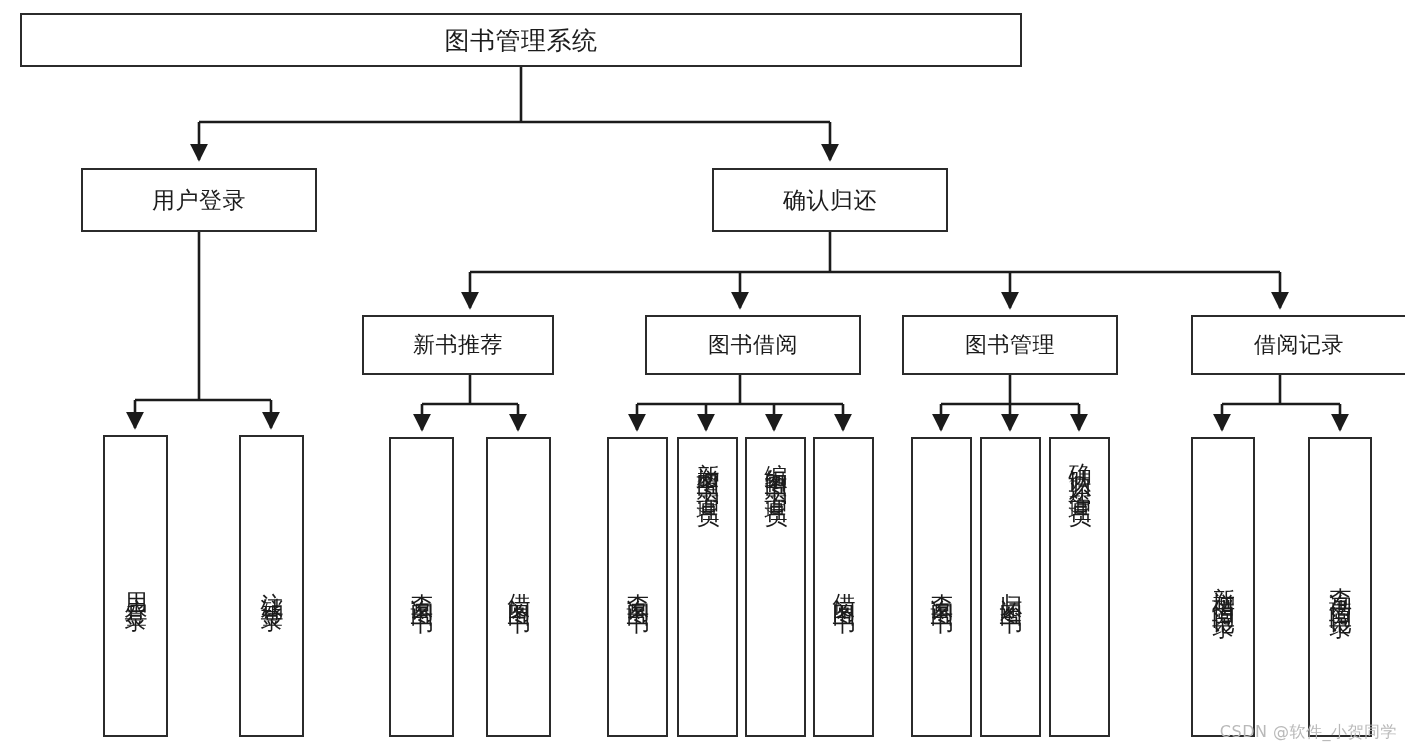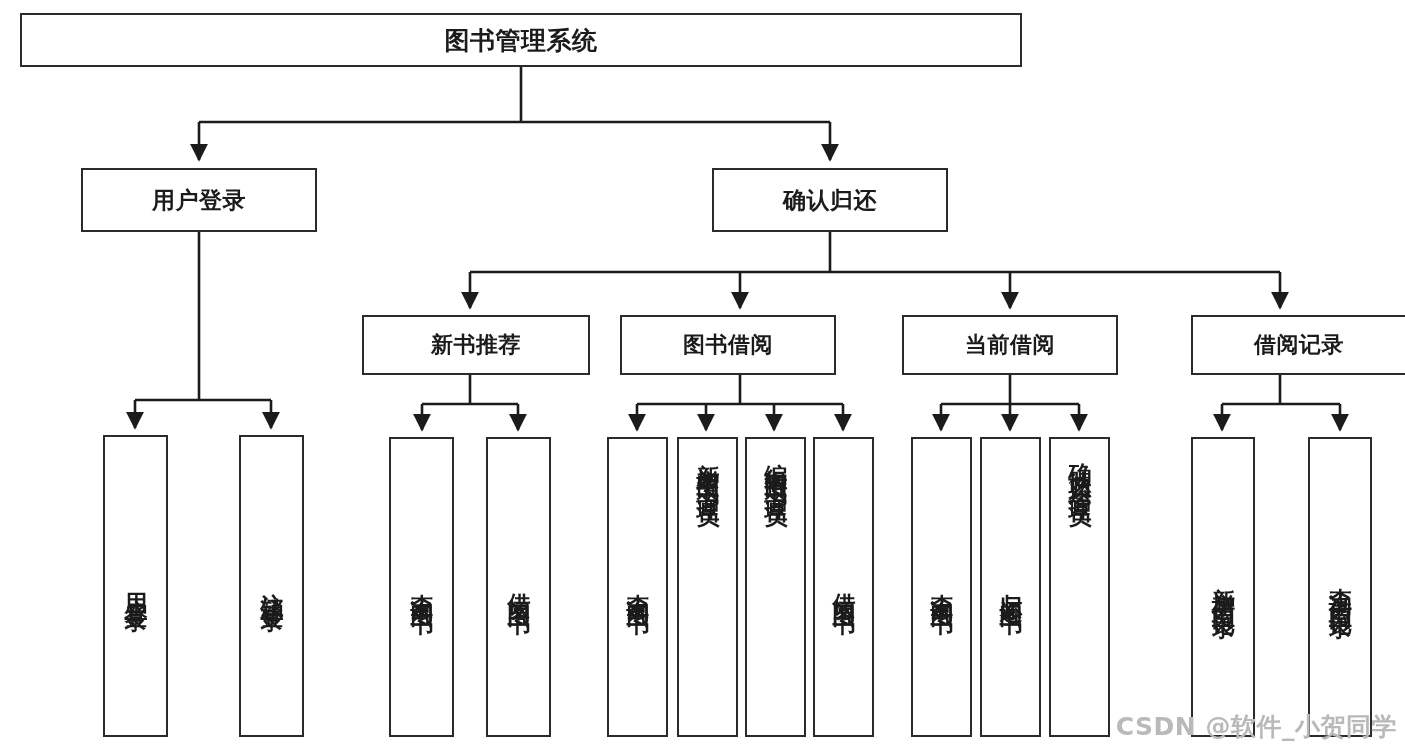--- a/index.html
+++ b/index.html
@@ -9,21 +9,20 @@
   }
   body {
     font-family: "DejaVu Sans", "Liberation Sans", sans-serif;
   }
   #canvas {
     position: relative;
     width: 1405px;
     height: 747px;
     background: #ffffff;
     overflow: hidden;
-    font-weight: bold;
   }
   svg.wires {
     position: absolute;
     left: 0;
     top: 0;
     width: 1405px;
     height: 747px;
     pointer-events: none;
   }
   .node {
@@ -65,21 +64,21 @@
   .leaf.top-aligned {
     align-items: flex-start;
   }
   .leaf.top-aligned .node-label {
     margin-top: 6px;
   }
   .watermark {
     position: absolute;
     right: 8px;
     bottom: 4px;
-    font-size: 25px;
+    font-size: 16px;
     color: #b9b9b9;
     letter-spacing: 0.5px;
     white-space: nowrap;
   }
 </style>
 </head>
 <body>
 
 <div id="canvas">
 
@@ -137,28 +136,28 @@
     <span class="node-label">图书管理系统</span>
   </div>
 
   <div class="node lvl-1" style="left:81px; top:168px; width:236px; height:64px;">
     <span class="node-label">用户登录</span>
   </div>
   <div class="node lvl-1" style="left:712px; top:168px; width:236px; height:64px;">
     <span class="node-label">确认归还</span>
   </div>
 
-  <div class="node lvl-2" style="left:362px; top:315px; width:228px; height:60px;">
+  <div class="node lvl-2" style="left:362px; top:315px; width:192px; height:60px;">
     <span class="node-label">新书推荐</span>
   </div>
-  <div class="node lvl-2" style="left:620px; top:315px; width:216px; height:60px;">
+  <div class="node lvl-2" style="left:645px; top:315px; width:216px; height:60px;">
     <span class="node-label">图书借阅</span>
   </div>
   <div class="node lvl-2" style="left:902px; top:315px; width:216px; height:60px;">
-    <span class="node-label">当前借阅</span>
+    <span class="node-label">图书管理</span>
   </div>
   <div class="node lvl-2" style="left:1172px; top:315px; width:216px; height:60px;margin-left:19px;">
     <span class="node-label">借阅记录</span>
   </div>
 
   <div class="node leaf" style="left:103px; top:435px; width:65px; height:302px;">
     <span class="node-label">用户登录</span>
   </div>
   <div class="node leaf" style="left:239px; top:435px; width:65px; height:302px;">
     <span class="node-label">注销登录</span>

